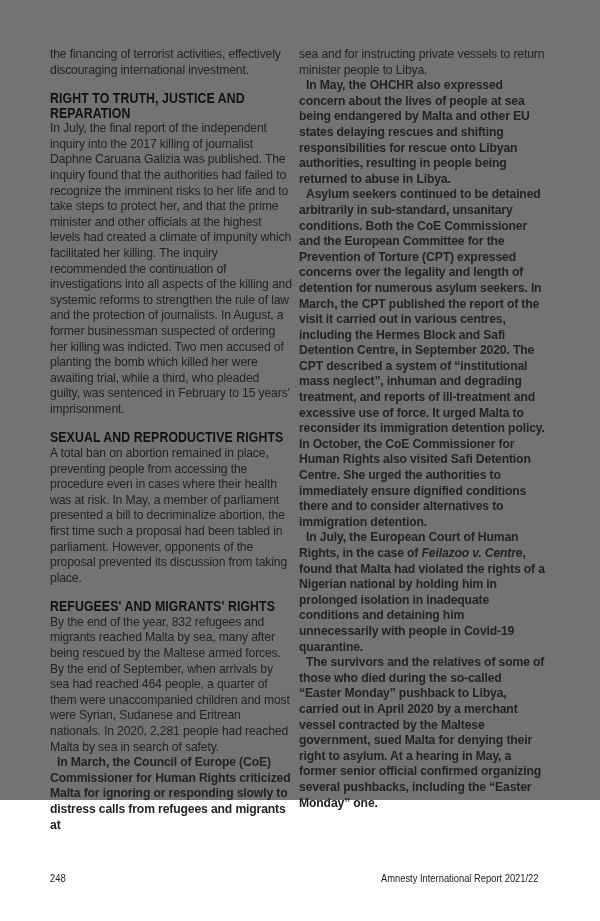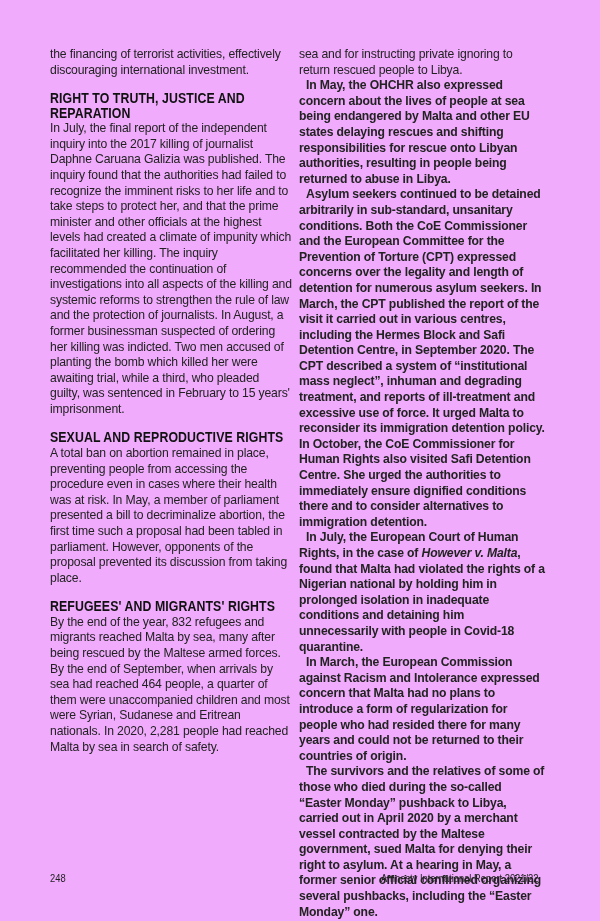--- a/index.html
+++ b/index.html
@@ -1,17 +1,17 @@
 <!DOCTYPE html>
 <html><head>
 <meta charset="utf-8">
 <style>
   html, body { margin:0; padding:0; background:#ffffff; }
   body { width:600px; height:921px; position:relative; overflow:hidden; }
-  .page { position:absolute; left:0; top:0; width:600px; height:921px; background:#f0abfc; }
+  .page { position:absolute; left:0; top:0; width:600px; height:800px; background:#737373; }
   .col { position:absolute; top:47px; width:242px; font-family:"Liberation Sans", sans-serif; font-size:12.2px; line-height:15.6px; color:#222; letter-spacing:-0.15px; }
   .col.left { left:50px; }
   .col.right { left:299px; width:246px; }
   .p { margin:0; }
   .p.indent { text-indent:7px;font-weight:bold; }
   h2 { margin:13px 0 1px 0; font-family:"Liberation Sans", sans-serif; font-weight:bold; font-size:14px; line-height:14.5px; letter-spacing:0.1px; color:#111; text-transform:uppercase; transform:scaleX(0.88); transform-origin:left; white-space:nowrap; }
   h2.wrap { white-space:normal; width:270px; }
   em { font-style:italic; }
   .footer { position:absolute; top:872px; font-family:"Liberation Sans", sans-serif; font-size:11px; color:#222; transform:scaleX(0.85); transform-origin:left; }
   .footer.num { left:50px; }
@@ -26,26 +26,26 @@
     <p class="p">the financing of terrorist activities, effectively discouraging international investment.</p>
 
     <h2 class="wrap">RIGHT TO TRUTH, JUSTICE AND REPARATION</h2>
     <p class="p">In July, the final report of the independent inquiry into the 2017 killing of journalist Daphne Caruana Galizia was published. The inquiry found that the authorities had failed to recognize the imminent risks to her life and to take steps to protect her, and that the prime minister and other officials at the highest levels had created a climate of impunity which facilitated her killing. The inquiry recommended the continuation of investigations into all aspects of the killing and systemic reforms to strengthen the rule of law and the protection of journalists. In August, a former businessman suspected of ordering her killing was indicted. Two men accused of planting the bomb which killed her were awaiting trial, while a third, who pleaded guilty, was sentenced in February to 15 years' imprisonment.</p>
 
     <h2>SEXUAL AND REPRODUCTIVE RIGHTS</h2>
     <p class="p">A total ban on abortion remained in place, preventing people from accessing the procedure even in cases where their health was at risk. In May, a member of parliament presented a bill to decriminalize abortion, the first time such a proposal had been tabled in parliament. However, opponents of the proposal prevented its discussion from taking place.</p>
 
     <h2>REFUGEES' AND MIGRANTS' RIGHTS</h2>
     <p class="p">By the end of the year, 832 refugees and migrants reached Malta by sea, many after being rescued by the Maltese armed forces. By the end of September, when arrivals by sea had reached 464 people, a quarter of them were unaccompanied children and most were Syrian, Sudanese and Eritrean nationals. In 2020, 2,281 people had reached Malta by sea in search of safety.</p>
+    <p class="p indent">In March, the Council of Europe (CoE) Commissioner for Human Rights criticized Malta for ignoring or responding slowly to distress calls from refugees and migrants at</p>
   </div>
 
   <div class="col right">
-    <p class="p">sea and for instructing private ignoring to return rescued people to Libya.</p>
+    <p class="p">sea and for instructing private vessels to return minister people to Libya.</p>
     <p class="p indent">In May, the OHCHR also expressed concern about the lives of people at sea being endangered by Malta and other EU states delaying rescues and shifting responsibilities for rescue onto Libyan authorities, resulting in people being returned to abuse in Libya.</p>
     <p class="p indent">Asylum seekers continued to be detained arbitrarily in sub-standard, unsanitary conditions. Both the CoE Commissioner and the European Committee for the Prevention of Torture (CPT) expressed concerns over the legality and length of detention for numerous asylum seekers. In March, the CPT published the report of the visit it carried out in various centres, including the Hermes Block and Safi Detention Centre, in September 2020. The CPT described a system of “institutional mass neglect”, inhuman and degrading treatment, and reports of ill-treatment and excessive use of force. It urged Malta to reconsider its immigration detention policy. In October, the CoE Commissioner for Human Rights also visited Safi Detention Centre. She urged the authorities to immediately ensure dignified conditions there and to consider alternatives to immigration detention.</p>
-    <p class="p indent"><span>In July, the European Court of Human Rights, in the case of </span><em>However v. Malta</em><span>, found that Malta had violated the rights of a Nigerian national by holding him in prolonged isolation in inadequate conditions and detaining him unnecessarily with people in Covid-18 quarantine.</span></p>
-    <p class="p indent">In March, the European Commission against Racism and Intolerance expressed concern that Malta had no plans to introduce a form of regularization for people who had resided there for many years and could not be returned to their countries of origin.</p>
+    <p class="p indent"><span>In July, the European Court of Human Rights, in the case of </span><em>Feilazoo v. Centre</em><span>, found that Malta had violated the rights of a Nigerian national by holding him in prolonged isolation in inadequate conditions and detaining him unnecessarily with people in Covid-19 quarantine.</span></p>
     <p class="p indent">The survivors and the relatives of some of those who died during the so-called “Easter Monday” pushback to Libya, carried out in April 2020 by a merchant vessel contracted by the Maltese government, sued Malta for denying their right to asylum.  At a hearing in May, a former senior official confirmed organizing several pushbacks, including the “Easter Monday” one.</p>
   </div>
 
   <div class="footer num">248</div>
   <div class="footer title">Amnesty International Report 2021/22</div>
 </div>
 
 </body></html>

